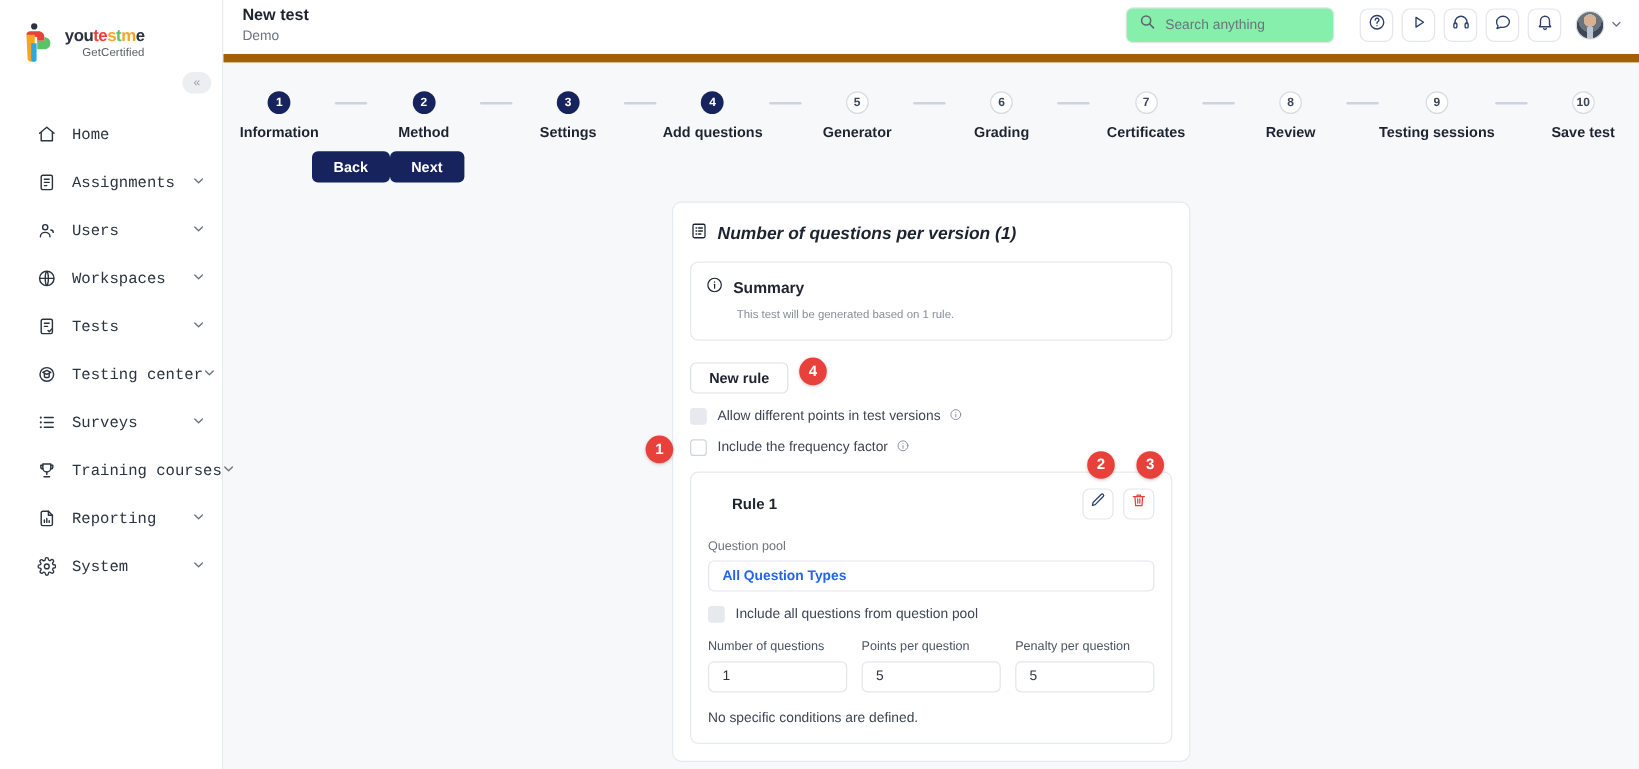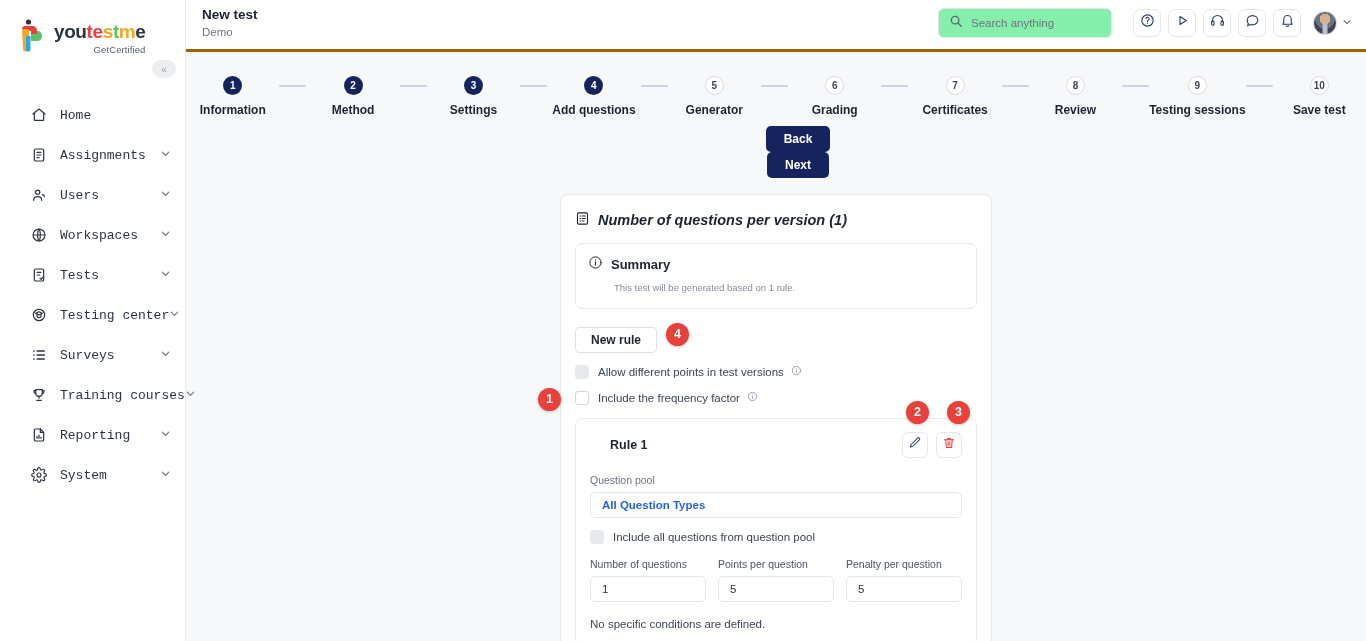--- a/index.html
+++ b/index.html
@@ -18,21 +18,21 @@
     border-right: 1px solid #e9ecef;
     position: relative;
     flex: 0 0 186px;
   }
   .logo-wrap {
     padding: 18px 0 0 18px;
     display: flex; align-items: flex-start;
   }
   .logo-mark { width: 30px; height: 34px; margin-right: 6px; position: relative; }
   .logo-text-block { padding-top: 4px; }
-  .logo-word { font-size: 19px; font-weight: 700; letter-spacing: -0.4px; line-height: 1; }
+  .logo-word { font-size: 14px; font-weight: 700; letter-spacing: -0.4px; line-height: 1; }
   .logo-word span { display: inline; }
   .logo-sub {
     font-size: 9.5px; color: #55606d; text-align: right;
     margin-top: 3px; letter-spacing: 0.1px;
   }
   .collapse-btn {
     position: absolute; top: 60px; left: 152px;
     width: 24px; height: 18px; border-radius: 9px;
     background: #eceef1; color: #99a1ad;
     display: flex; align-items: center; justify-content: center;
@@ -50,21 +50,21 @@
     display: flex; align-items: center; justify-content: center;
     color: #2b3440; flex: 0 0 18px;
   }
   .nav-label { flex: 1; white-space: nowrap; }
   .nav-chev { color: #6b7480; font-size: 10px; line-height: 1; }
 
   
   .main { flex: 1; display: flex; flex-direction: column; background: #f7f8fa; min-width: 0; }
 
   .topbar {
-    height: 52px; background: #ffffff; border-bottom: 3px solid #a16207;
+    height: 52px; background: #ffffff; border-bottom: 7px solid #a16207;
     display: flex; align-items: center; padding: 0 14px 4px 16px; flex: 0 0 52px;
   }
   .tb-title-block { flex: 1; }
   .tb-title { font-size: 13.5px; font-weight: 700; color: #1d2430; line-height: 1.2; }
   .tb-sub { font-size: 11.5px; color: #6b7480; margin-top: 3px; }
   .search {
     width: 174px; height: 30px; border: 1px solid #e3e6eb; border-radius: 6px;
     display: flex; align-items: center; padding: 0 10px; margin-right: 14px;
     background: #86efac;
   }
@@ -106,23 +106,22 @@
   }
   .step-circle.done { background: #16235c; color: #ffffff; }
   .step-circle.todo { background: #ffffff; color: #3d4654; border: 1px solid #d8dce2; }
   .step-label {
     margin-top: 8px; font-size: 12px; font-weight: 700;
     color: #1d2430; white-space: nowrap;
   }
   .step-bar { width: 30px; height: 2px; background: #ccd4e2; margin-top: 9px; border-radius: 1px; }
 
   .nav-buttons {
-    display: flex; justify-content: flex-end; align-items: center;
+    display: flex; justify-content: flex-start; align-items: center;
     padding: 9px 30px 0 74px;
-    flex-direction: column;
   }
   .btn-primary {
     background: #16235c; color: #ffffff; border: none; border-radius: 5px;
     height: 26px; padding: 0 18px; font-size: 12px; font-weight: 700;
     cursor: pointer; font-family: "Liberation Sans", sans-serif;
   }
 
   
   .card-wrap { display: flex; justify-content: center; margin-top: 16px; }
   .card {

